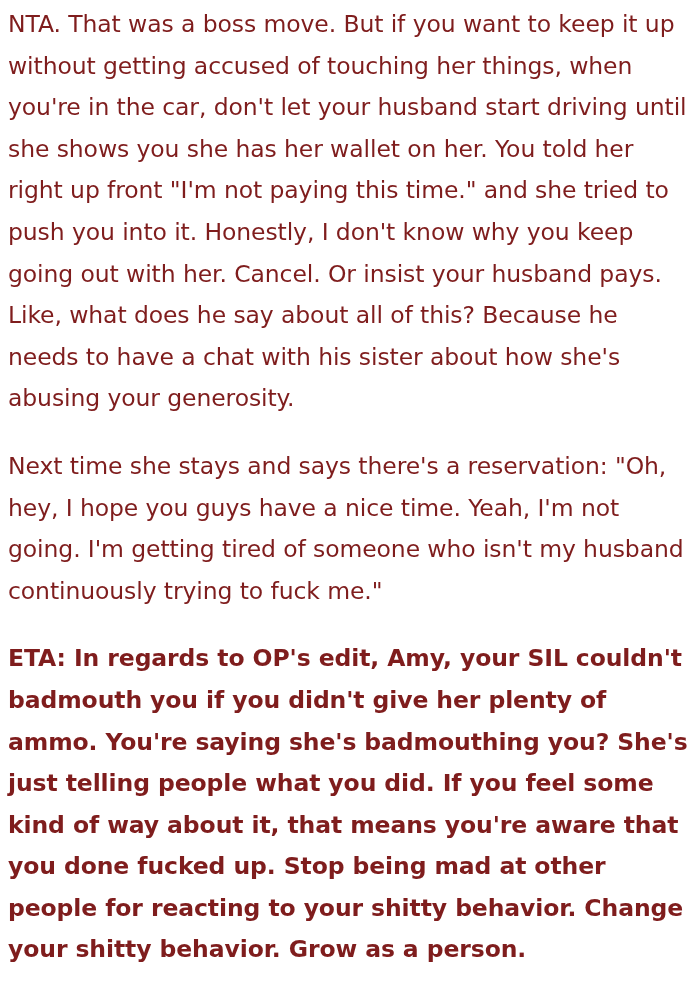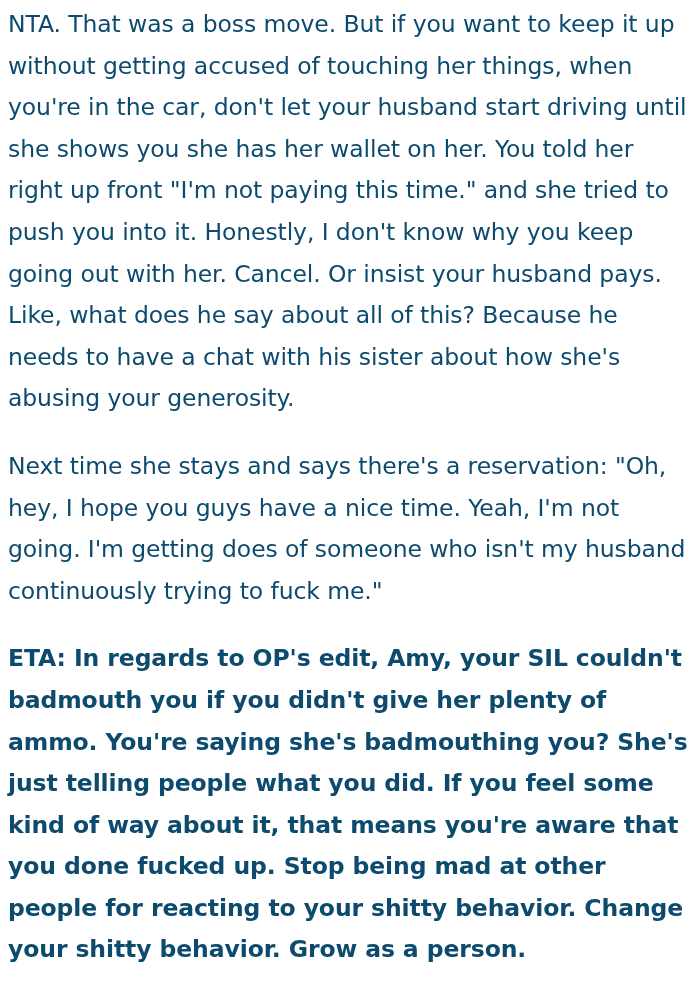--- a/index.html
+++ b/index.html
@@ -16,29 +16,29 @@
   .page {
     width: 700px;
     box-sizing: border-box;
     padding: 4px 8px 8px 8px;
   }
   .para {
     font-size: 23.5px;
     line-height: 41.6px;
     font-weight: 400;
     letter-spacing: -0.1px;
-    color: #0c4a6e;
+    color: #7f1d1d;
     margin: 0 0 26px 0;
     word-spacing: 0px;
   }
   .para:last-child {
     margin-bottom: 0;
     font-weight: bold;
   }
 </style>
 </head>
 <body>
 
 <div class="page">
   <p class="para">NTA. That was a boss move. But if you want to keep it up without getting accused of touching her things, when you're in the car, don't let your husband start driving until she shows you she has her wallet on her. You told her right up front "I'm not paying this time." and she tried to push you into it. Honestly, I don't know why you keep going out with her. Cancel. Or insist your husband pays. Like, what does he say about all of this? Because he needs to have a chat with his sister about how she's abusing your generosity.</p>
-  <p class="para">Next time she stays and says there's a reservation: "Oh, hey, I hope you guys have a nice time. Yeah, I'm not going. I'm getting does of someone who isn't my husband continuously trying to fuck me."</p>
+  <p class="para">Next time she stays and says there's a reservation: "Oh, hey, I hope you guys have a nice time. Yeah, I'm not going. I'm getting tired of someone who isn't my husband continuously trying to fuck me."</p>
   <p class="para">ETA: In regards to OP's edit, Amy, your SIL couldn't badmouth you if you didn't give her plenty of ammo. You're saying she's badmouthing you? She's just telling people what you did. If you feel some kind of way about it, that means you're aware that you done fucked up. Stop being mad at other people for reacting to your shitty behavior. Change your shitty behavior. Grow as a person.</p>
 </div>
 
 </body></html>

